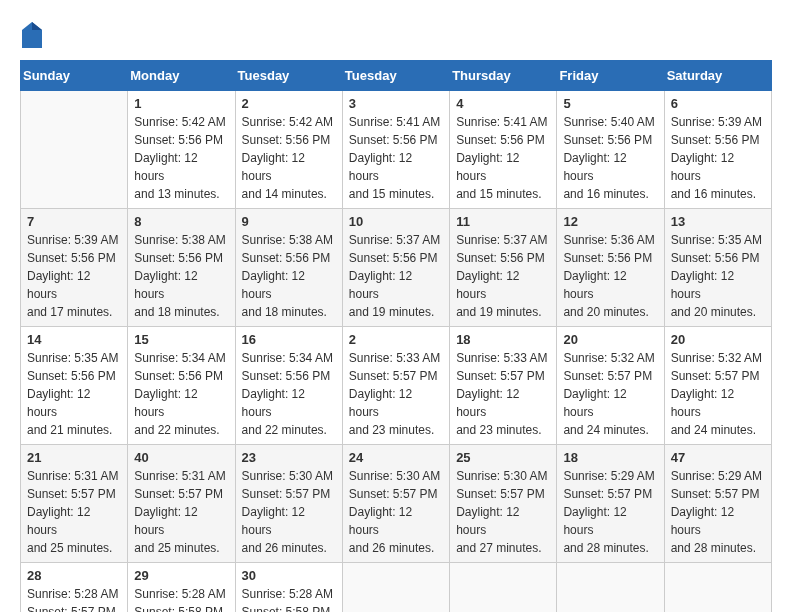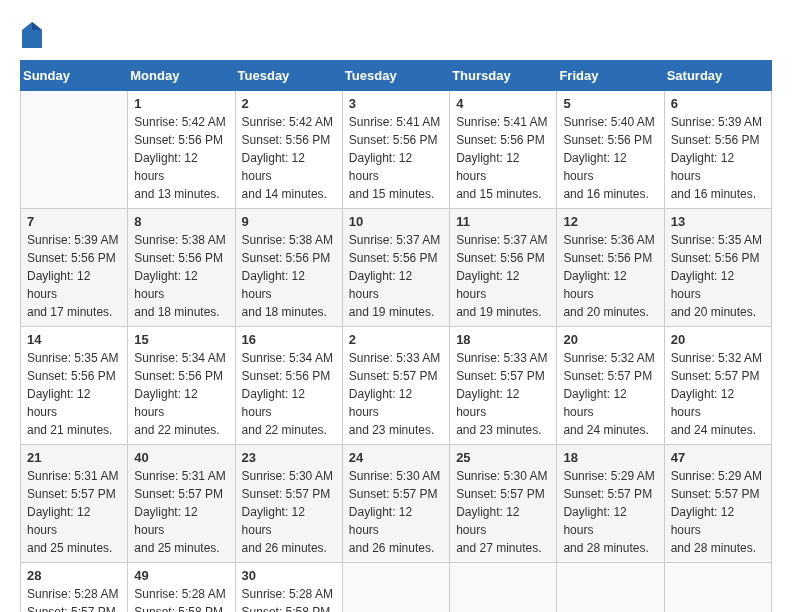--- a/index.html
+++ b/index.html
@@ -327,21 +327,21 @@
       </tr>
       <tr>
         <td>
           <span class="day-num">28</span>
           <div class="day-info" style="white-space: pre-line;">Sunrise: 5:28 AM
 Sunset: 5:57 PM
 Daylight: 12 hours
 and 29 minutes.</div>
         </td>
         <td>
-          <span class="day-num">49</span>
+          <span class="day-num">29</span>
           <div class="day-info" style="white-space: pre-line;">Sunrise: 5:28 AM
 Sunset: 5:58 PM
 Daylight: 12 hours
 and 29 minutes.</div>
         </td>
         <td>
           <span class="day-num">30</span>
           <div class="day-info" style="white-space: pre-line;">Sunrise: 5:28 AM
 Sunset: 5:58 PM
 Daylight: 12 hours

